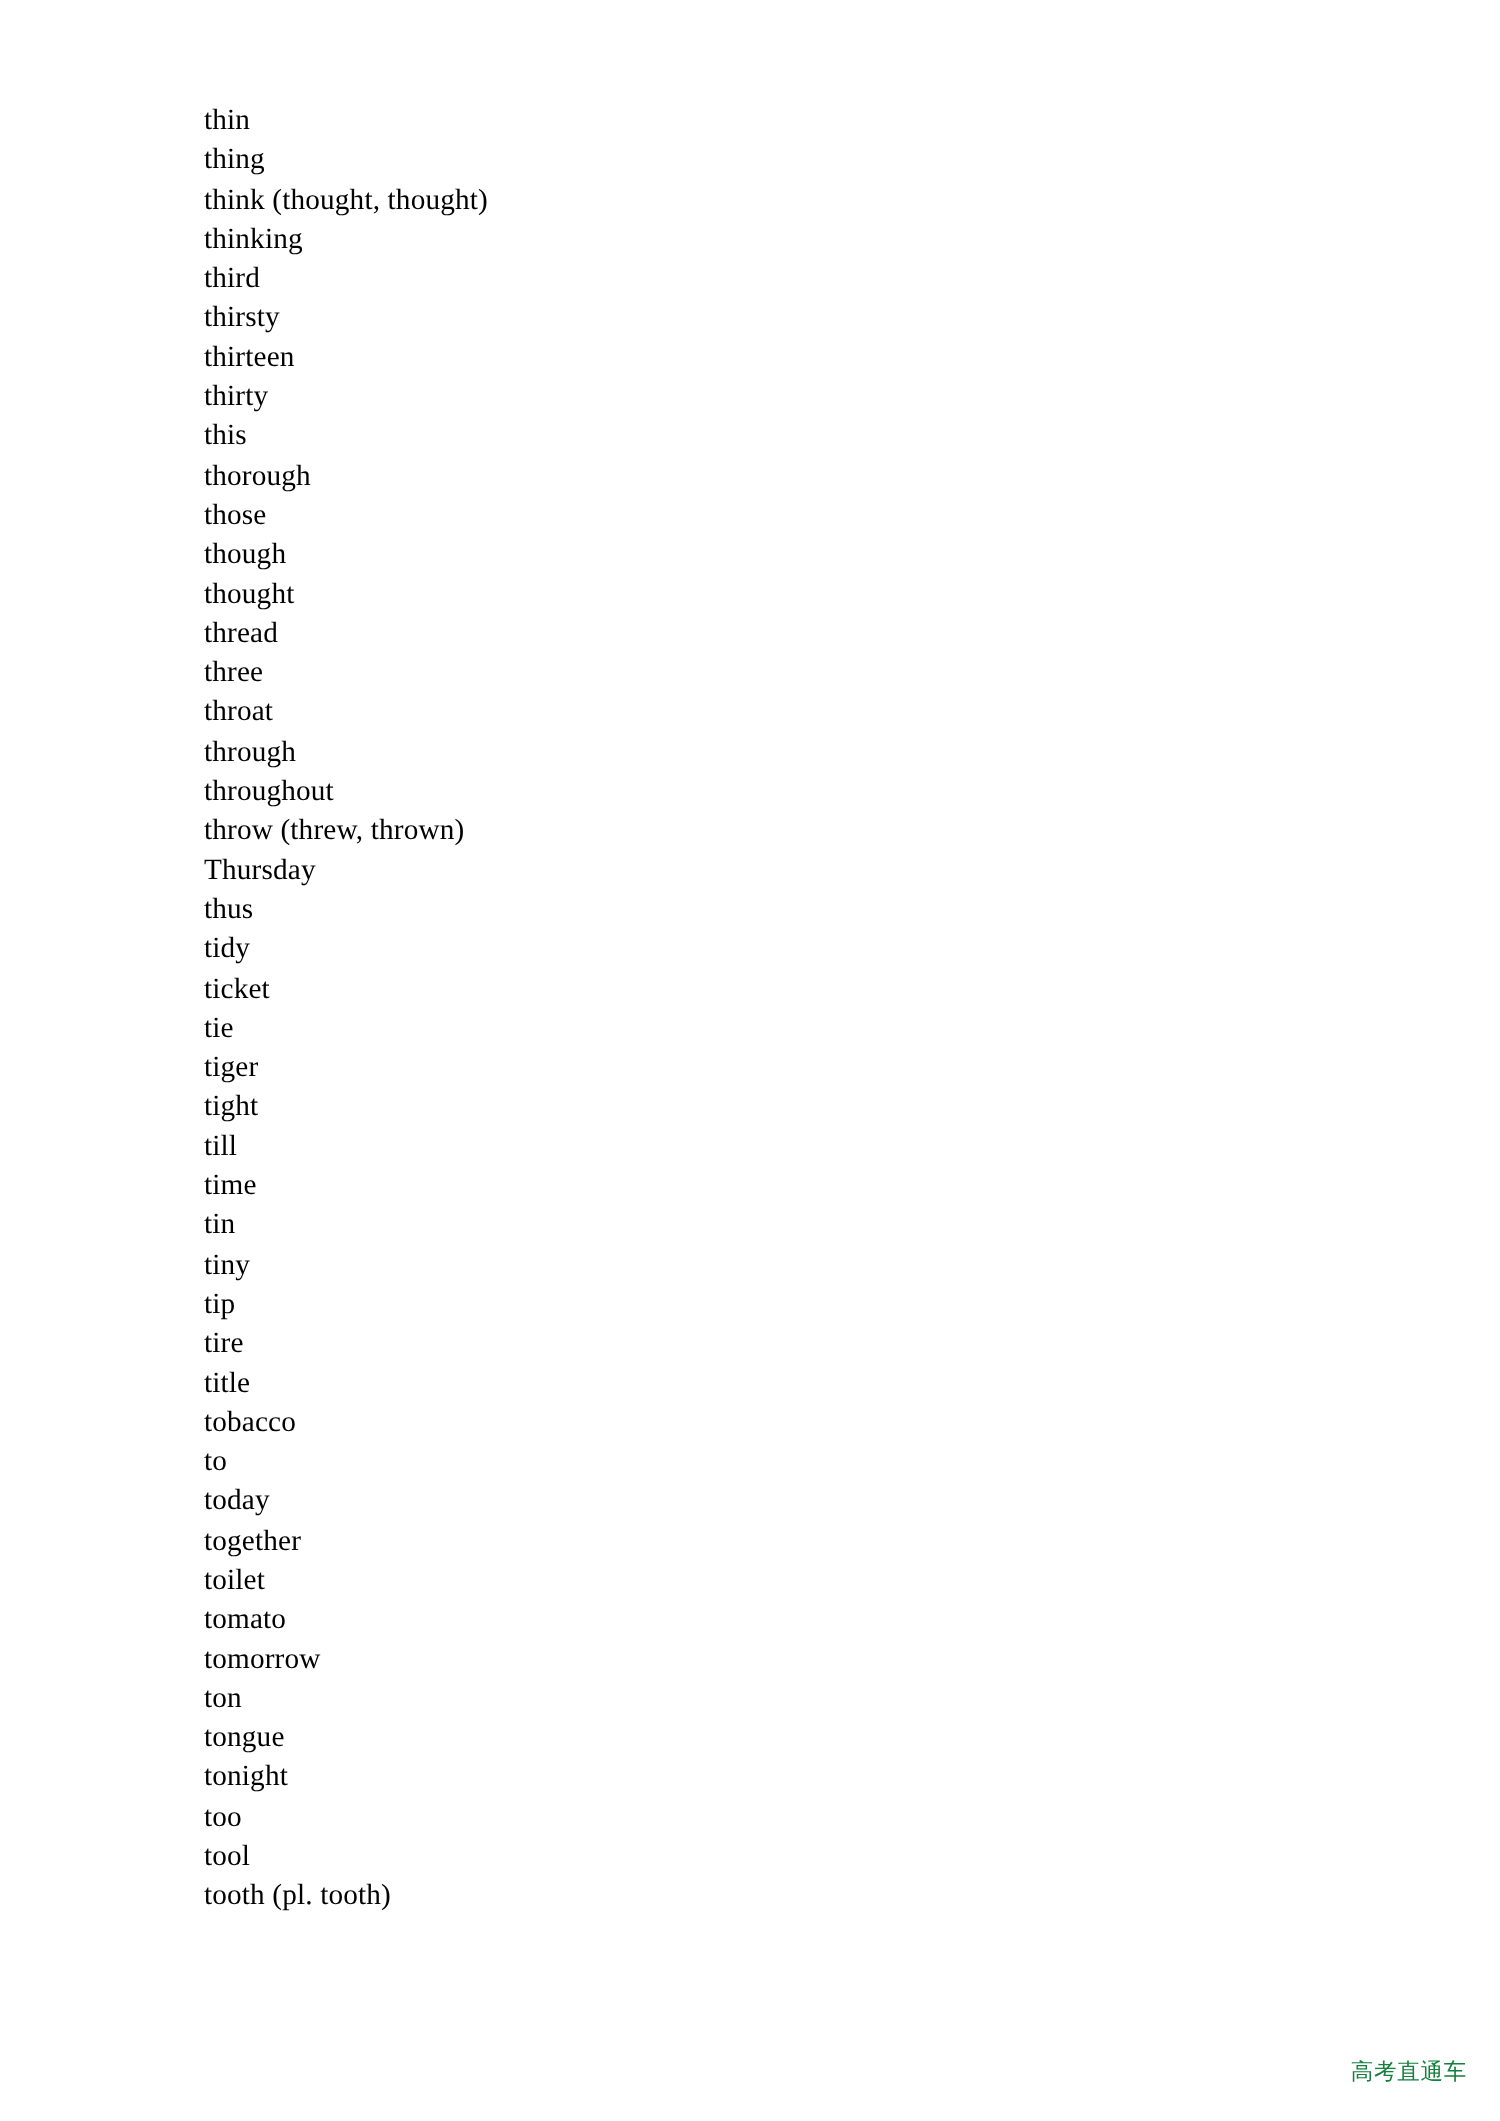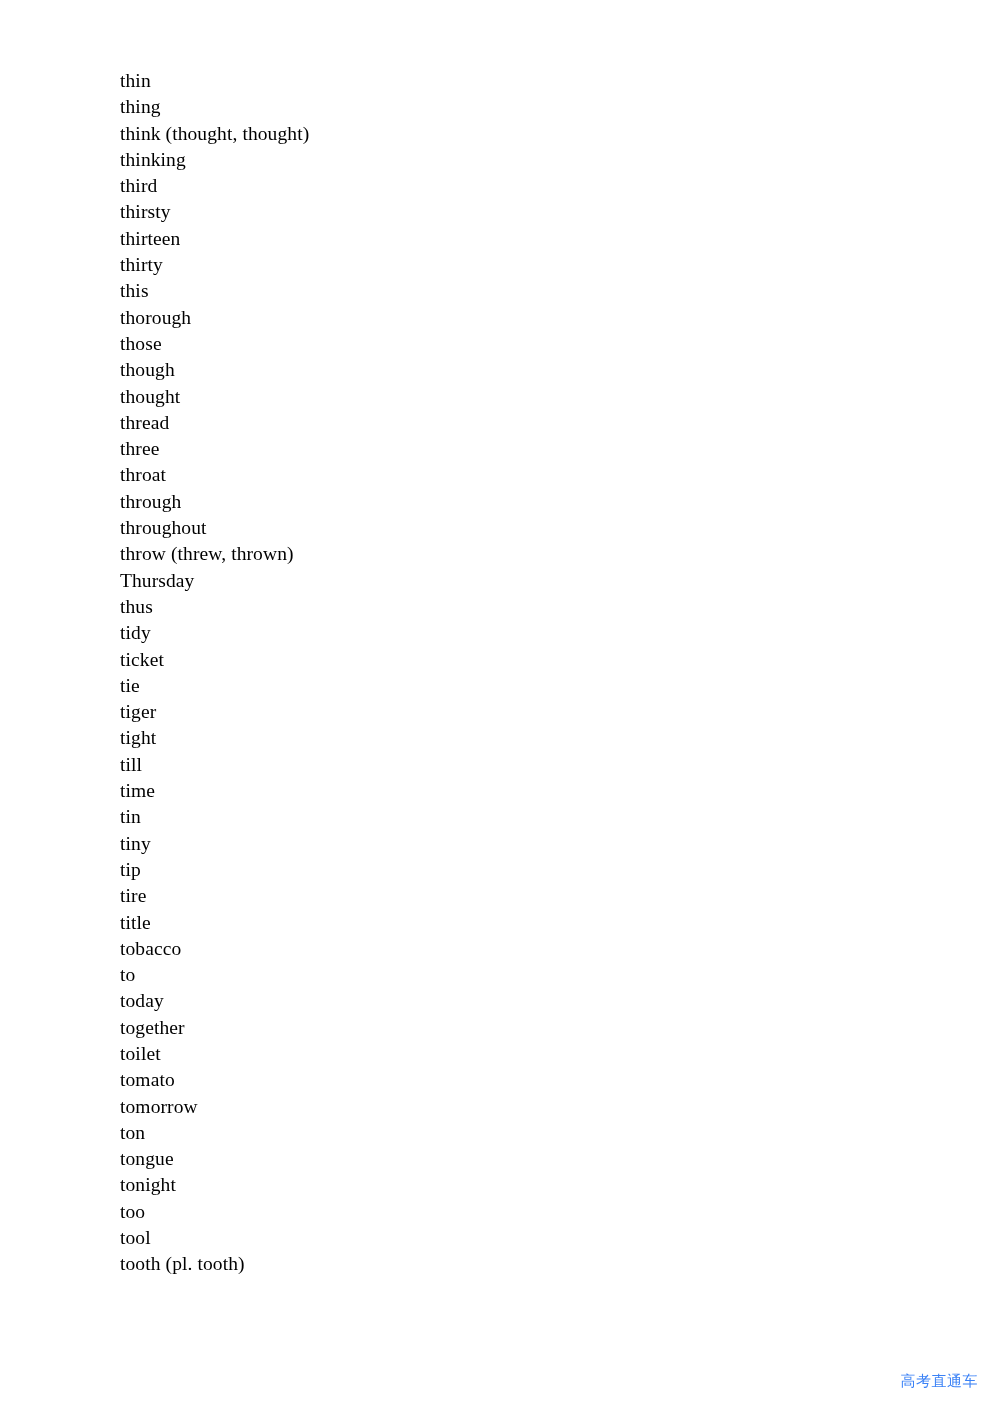--- a/index.html
+++ b/index.html
@@ -36,30 +36,31 @@
     list-style: none;
   }
 
   .word-list li {
     font-size: 19.5px;
     line-height: 26.3px;
     height: 26.3px;
     color: #000000;
     white-space: nowrap;
     letter-spacing: 0.1px;
+    margin-left: 16px;
   }
 
   .watermark {
     position: absolute;
     right: 22px;
     bottom: 24px;
     font-family: "DejaVu Sans", "Liberation Sans", sans-serif;
     font-size: 15px;
     line-height: 18px;
-    color: #3b82f6;
+    color: #15803d;
     letter-spacing: 0.5px;
     white-space: nowrap;
     user-select: none;
   }
 </style>
 </head>
 <body>
 
 <div class="page">
 

